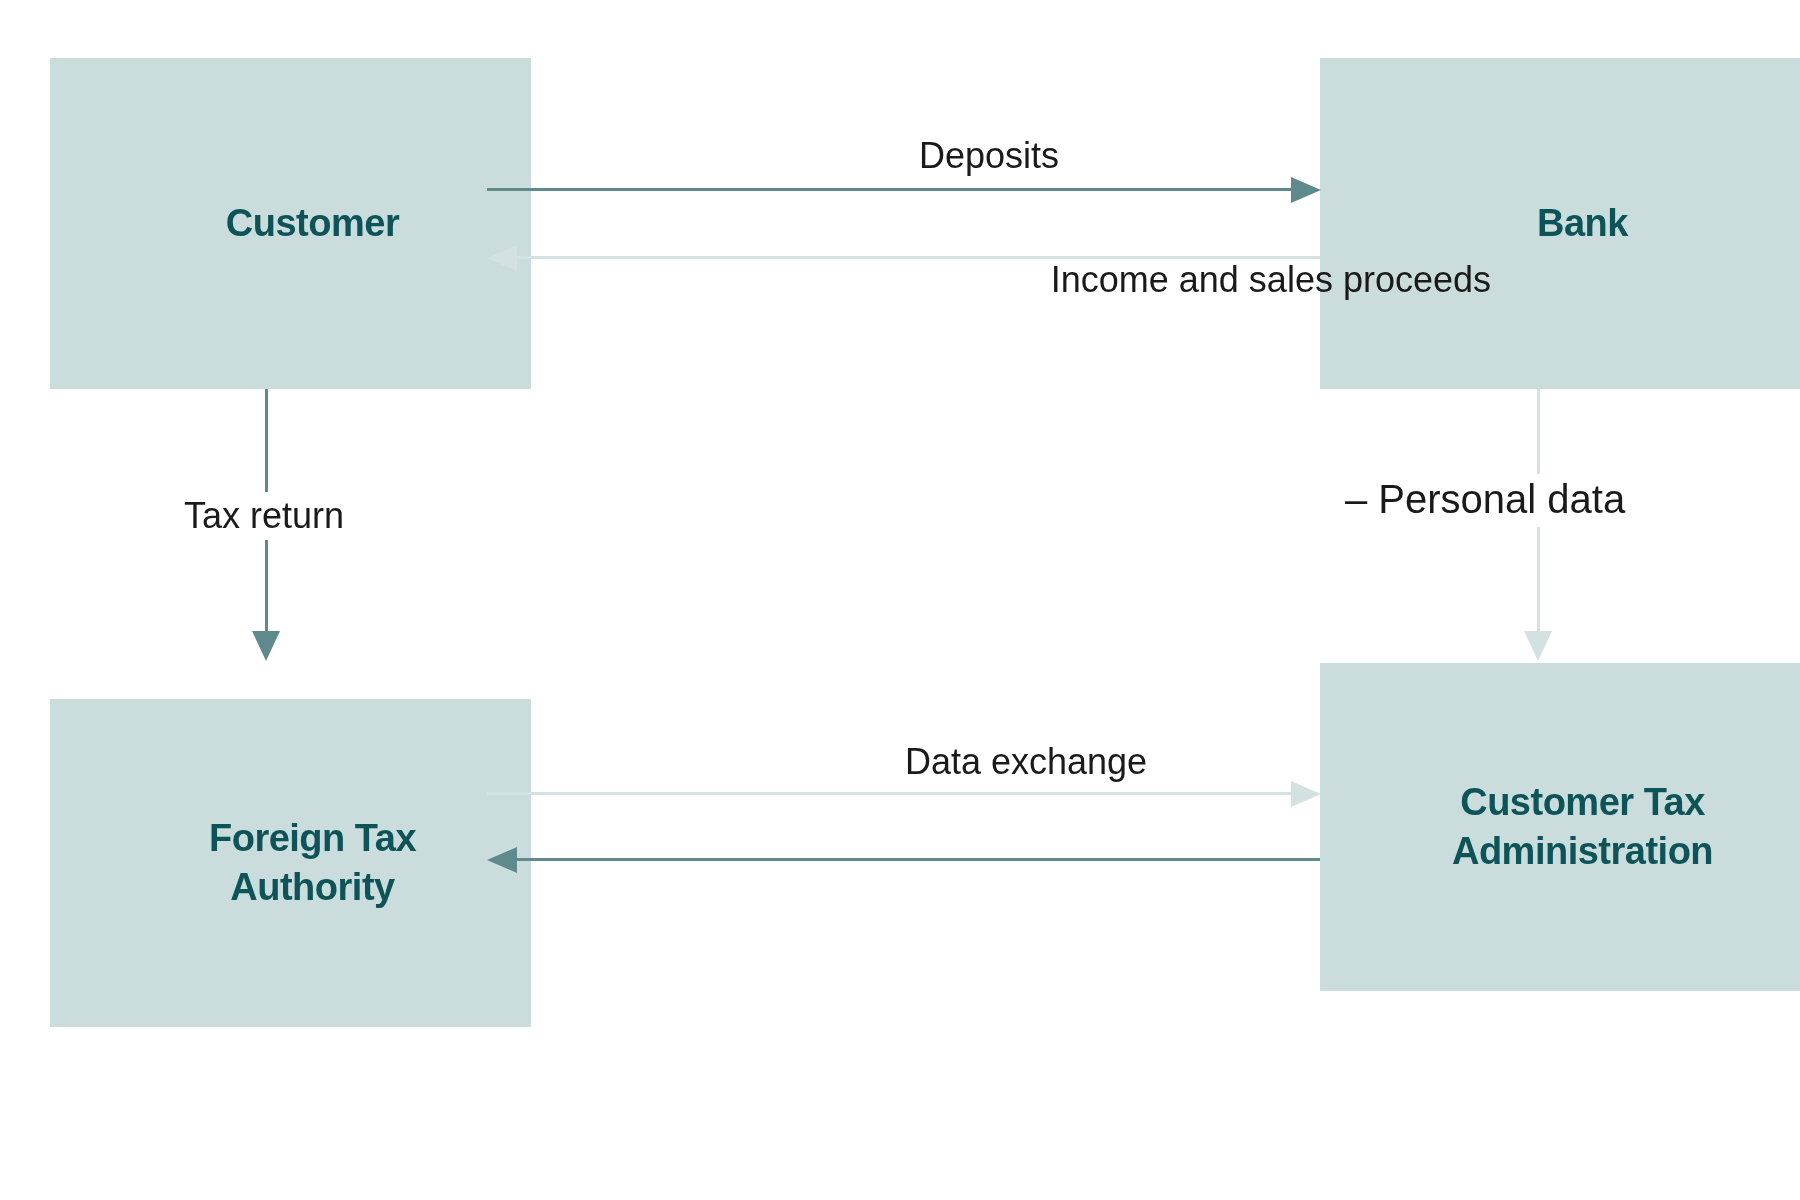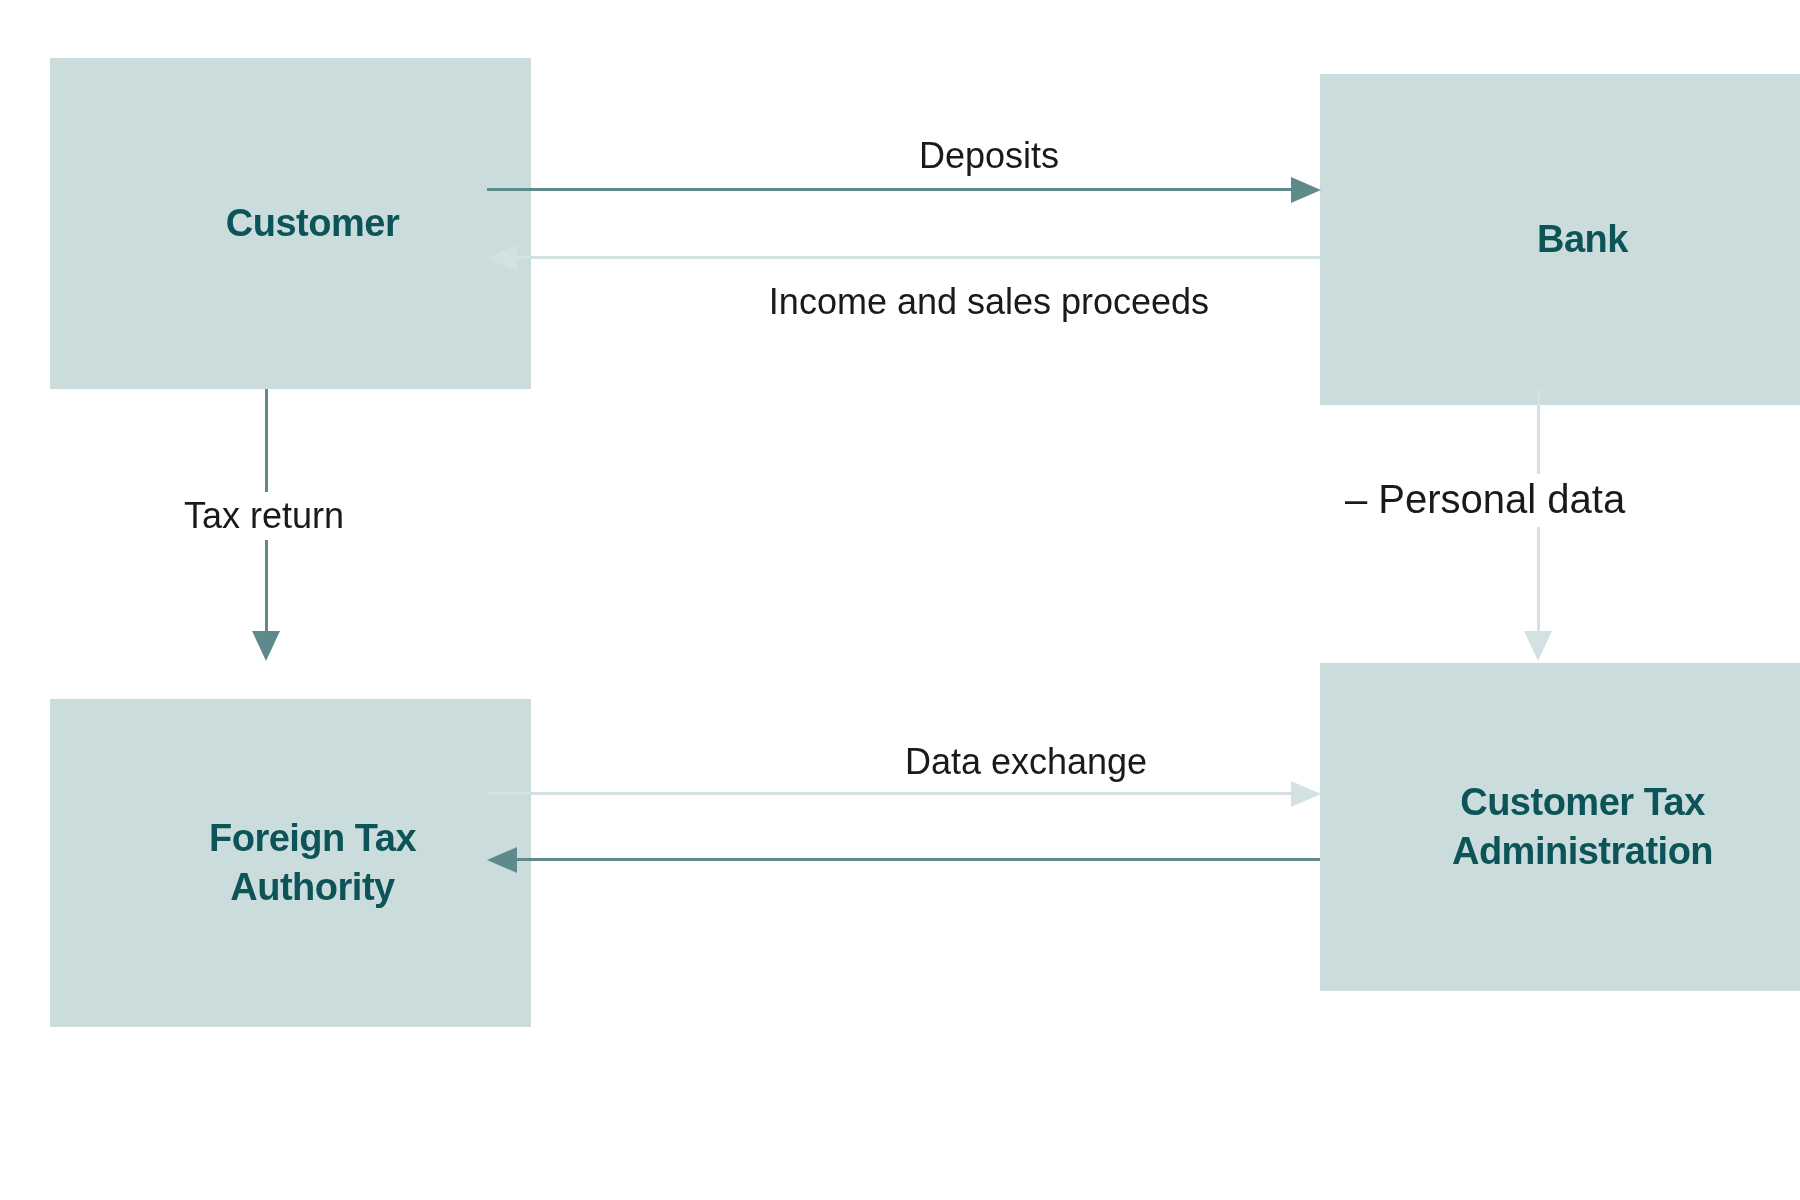--- a/index.html
+++ b/index.html
@@ -65,21 +65,21 @@
 </style>
 </head>
 <body>
 
 <div id="canvas">
 
   <div class="node" style="left:50px; top:58px; width:437px; height:331px;">
     <span>Customer</span>
   </div>
 
-  <div class="node" style="left:1320px; top:74px; width:437px; height:331px;">
+  <div class="node" style="left:1320px; top:58px; width:437px; height:331px;">
     <span>Bank</span>
   </div>
 
   <div class="node" style="left:50px; top:699px; width:437px; height:328px;">
     <span>
       <span style="display:block;">Foreign Tax</span>
       <span style="display:block;">Authority</span>
     </span>
   </div>
 
@@ -92,21 +92,21 @@
 
   <div>
     <div class="edge-label corridor-label" style="top:134px;">Deposits</div>
     <div class="line-h dark" style="left:487px; top:188px; width:805px;"></div>
     <div class="head head-right-dark" style="left:1291px; top:177px;"></div>
   </div>
 
   <div>
     <div class="line-h light" style="left:516px; top:256px; width:804px;"></div>
     <div class="head head-left-light" style="left:487px; top:245px;"></div>
-    <div class="edge-label corridor-label" style="top:280px;">Income and sales proceeds</div>
+    <div class="edge-label corridor-label" style="top:258px;text-align:right;">Income and sales proceeds</div>
   </div>
 
   <div>
     <div class="line-v dark" style="left:265px; top:389px; height:242px;"></div>
     <div class="head head-down-dark" style="left:252px; top:631px;"></div>
     <div class="edge-label boxed-label" style="left:264px; top:516px;">Tax return</div>
   </div>
 
   <div>
     <div class="line-v light" style="left:1537px; top:389px; height:242px;"></div>

